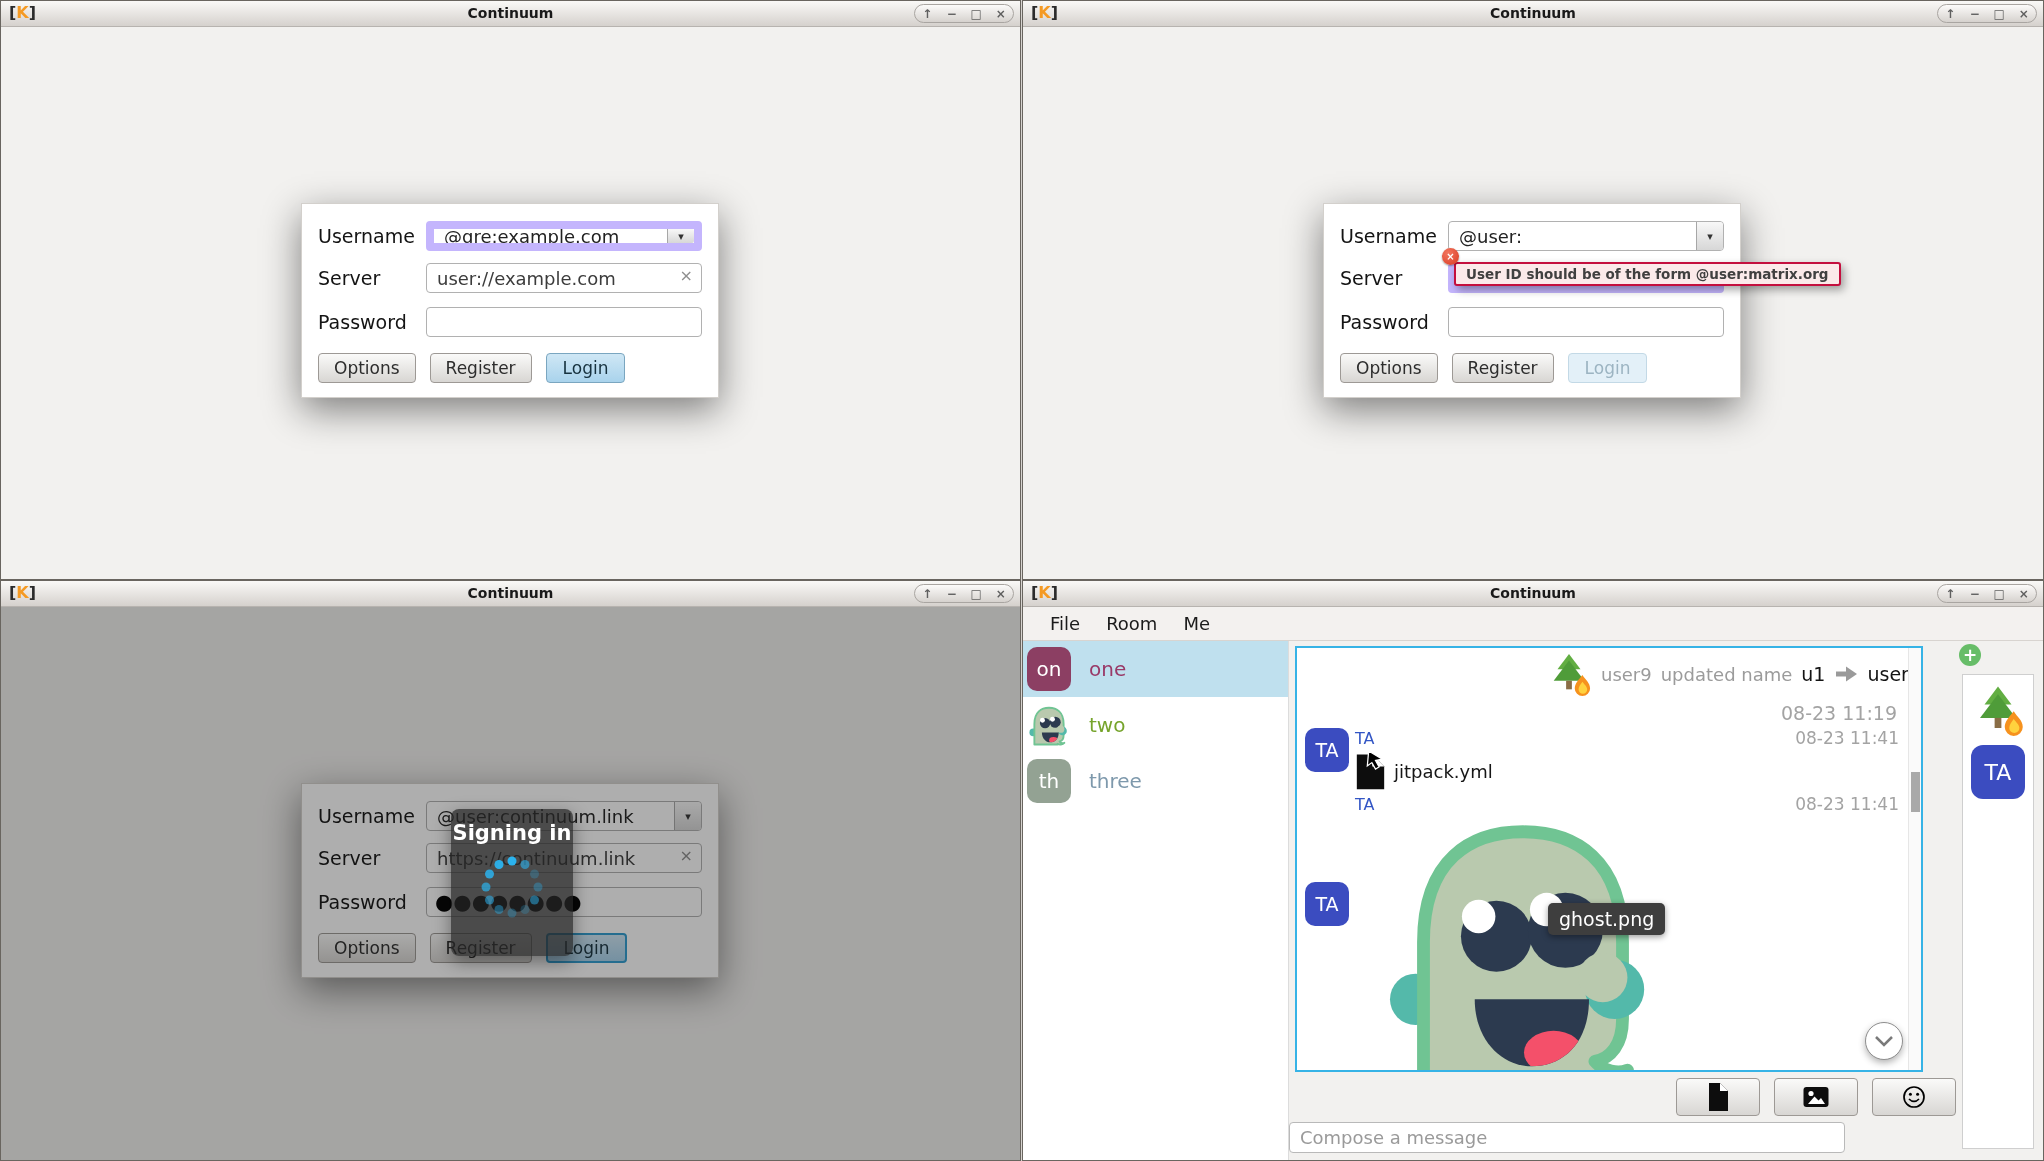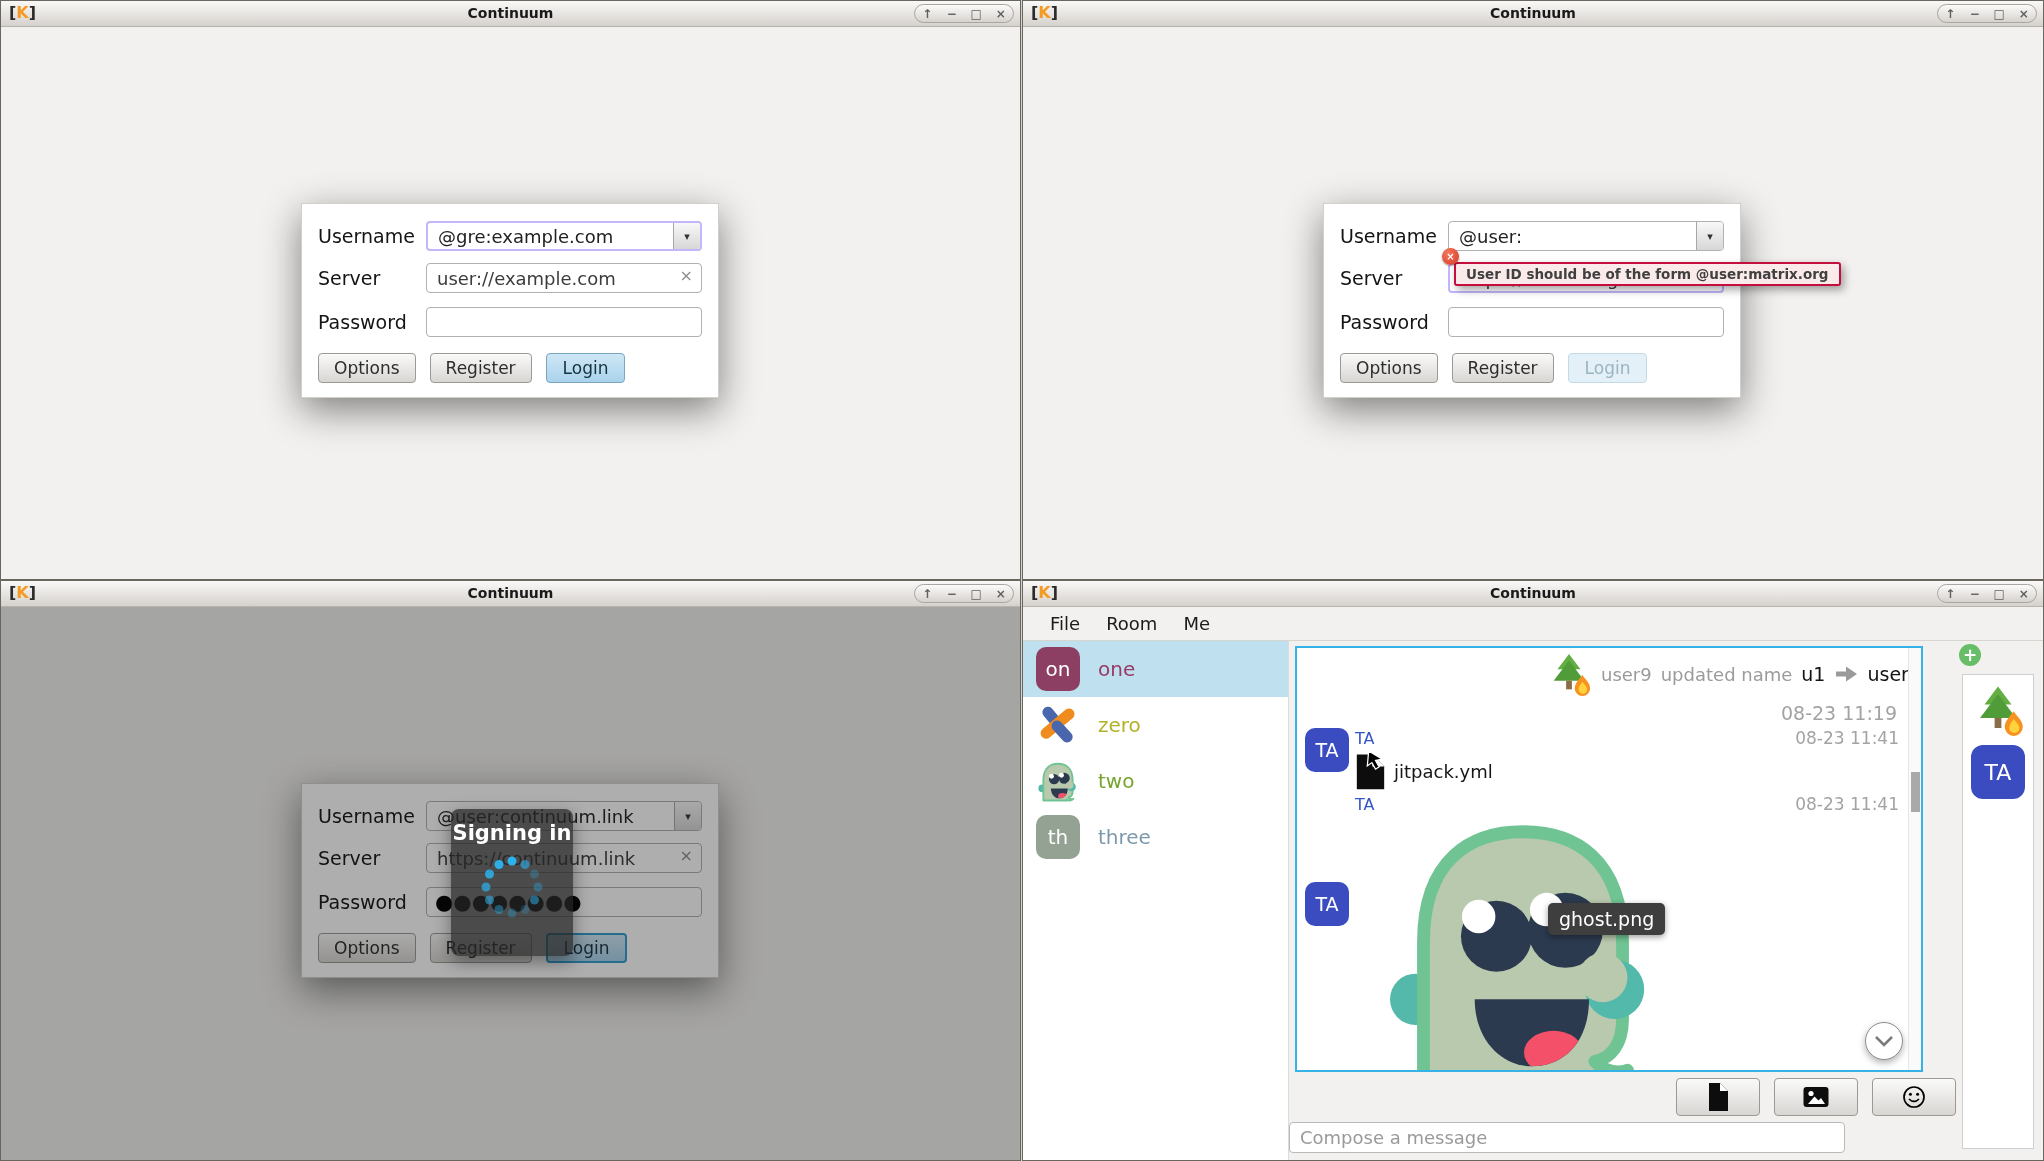--- a/index.html
+++ b/index.html
@@ -17,21 +17,21 @@
     background:linear-gradient(#fcfbfa,#d6d2ce); display:flex; }
   .tb-btn { width:25%; display:flex; align-items:center; justify-content:center; font-size:12px; color:#5f5f5f; font-weight:bold; line-height:1; }
 
   
   .login-panel { position:absolute; left:300px; top:176px; width:418px; background:#fff; border:1px solid #d3d0cc;
     box-shadow:0 12px 36px rgba(0,0,0,.48); padding:17px 16px 14px 16px; }
   .form-row { display:flex; align-items:center; }
   .form-label { width:108px; font-size:19px; color:#141414; }
   .fieldwrap { flex:1; position:relative; display:flex; }
   .field { flex:1; height:30px; border:1px solid #b1b1b1; border-radius:4px; background:#fff; display:flex; align-items:center; overflow:hidden; }
-  .field.focused { border:2px solid #c4b5fd;justify-content:space-between; }
+  .field.focused { border:8px solid #c4b5fd;justify-content:space-between; }
   .field .value { padding-left:10px; font-size:18px; color:#222; white-space:nowrap; }
   .combo-arrow { width:27px; align-self:stretch; margin-left:auto; border-left:1px solid #a7a7a7;
     background:linear-gradient(#f8f8f8,#d7d7d7); display:flex; align-items:center; justify-content:center;
     font-size:11px; color:#333; border-radius:0 2px 2px 0; }
   .clear-x { position:absolute; right:9px; top:5px; color:#8f8f8f; font-size:16px; line-height:1; }
   .gap12{height:12px;} .gap14{height:14px;}
   .btnrow { display:flex; margin-top:16px; align-items:center; }
   .btn { height:30px; padding:0 15px; font-size:17px; color:#2d2d2d; border:1px solid #9d9995; border-radius:4px;
     background:linear-gradient(#fafaf9,#d8d6d3); display:flex; align-items:center; }
   .btn + .btn { margin-left:14px; }
@@ -54,21 +54,21 @@
     border-radius:8px; z-index:6; text-align:center; box-shadow:0 6px 18px rgba(0,0,0,.4); }
   .signin-pop .cap { margin-top:12px; color:#fff; font-weight:bold; font-size:21px; }
 
   
   .menubar { position:absolute; top:26px; left:0; right:0; height:34px; background:#f3f1ef; border-bottom:1px solid #d8d4d0;
     display:flex; align-items:center; padding-left:14px; }
   .menu-item { padding:0 13px; font-size:18px; color:#1b1b1b; }
   .chat-body { position:absolute; top:60px; left:0; right:0; bottom:0; }
 
   .roomlist { position:absolute; left:0; top:0; bottom:0; width:266px; background:#fff; border-right:1px solid #dcdcdc; }
-  .room-row { height:56px; display:flex; align-items:center; padding-left:13px; }
+  .room-row { height:56px; display:flex; align-items:center; padding-left:4px; }
   .room-row.selected { background:#bfe0ee; }
   .room-avatar { width:44px; height:44px; border-radius:10px; display:flex; align-items:center; justify-content:center;
     color:#fff; font-size:20px; flex:none; }
   .room-label { margin-left:18px; font-size:20px; }
 
   .msg-panel { position:absolute; left:272px; top:5px; width:628px; height:426px; border:2px solid #36b3e6; background:#fff; overflow:hidden; }
   .msg-scrollbar { position:absolute; right:0; top:0; bottom:0; width:13px; background:#fafafa; border-left:1px solid #e6e6e6; }
   .msg-thumb { position:absolute; left:2px; width:9px; top:124px; height:40px; background:#a9a9a9; }
   .state-row { display:flex; align-items:center; justify-content:flex-end; gap:9px; height:52px; }
   .state-dim { color:#9b9b9b; font-size:18px; }
@@ -327,28 +327,20 @@
     </div>
     <div class="chat-body">
 
       <div class="roomlist">
         <div class="room-row selected">
           <span class="room-avatar" style="background:#8c3f63">on</span>
           <span class="room-label" style="color:#993a68">one</span>
         </div>
         <div class="room-row">
           <span class="room-avatar" style="background:transparent">
-            <svg width="44" height="44" viewBox="0 0 48 48">
-                <use href="#klogo-art"></use>
-              </svg>
-          </span>
-          <span class="room-label" style="color:#b3b128">zero</span>
-        </div>
-        <div class="room-row">
-          <span class="room-avatar" style="background:transparent">
             <svg width="42" height="42" viewBox="20 6 290 258">
                 <use href="#ghost-art"></use>
               </svg>
           </span>
           <span class="room-label" style="color:#76a42c">two</span>
         </div>
         <div class="room-row">
           <span class="room-avatar" style="background:#93a293">th</span>
           <span class="room-label" style="color:#7e99ac">three</span>
         </div>

